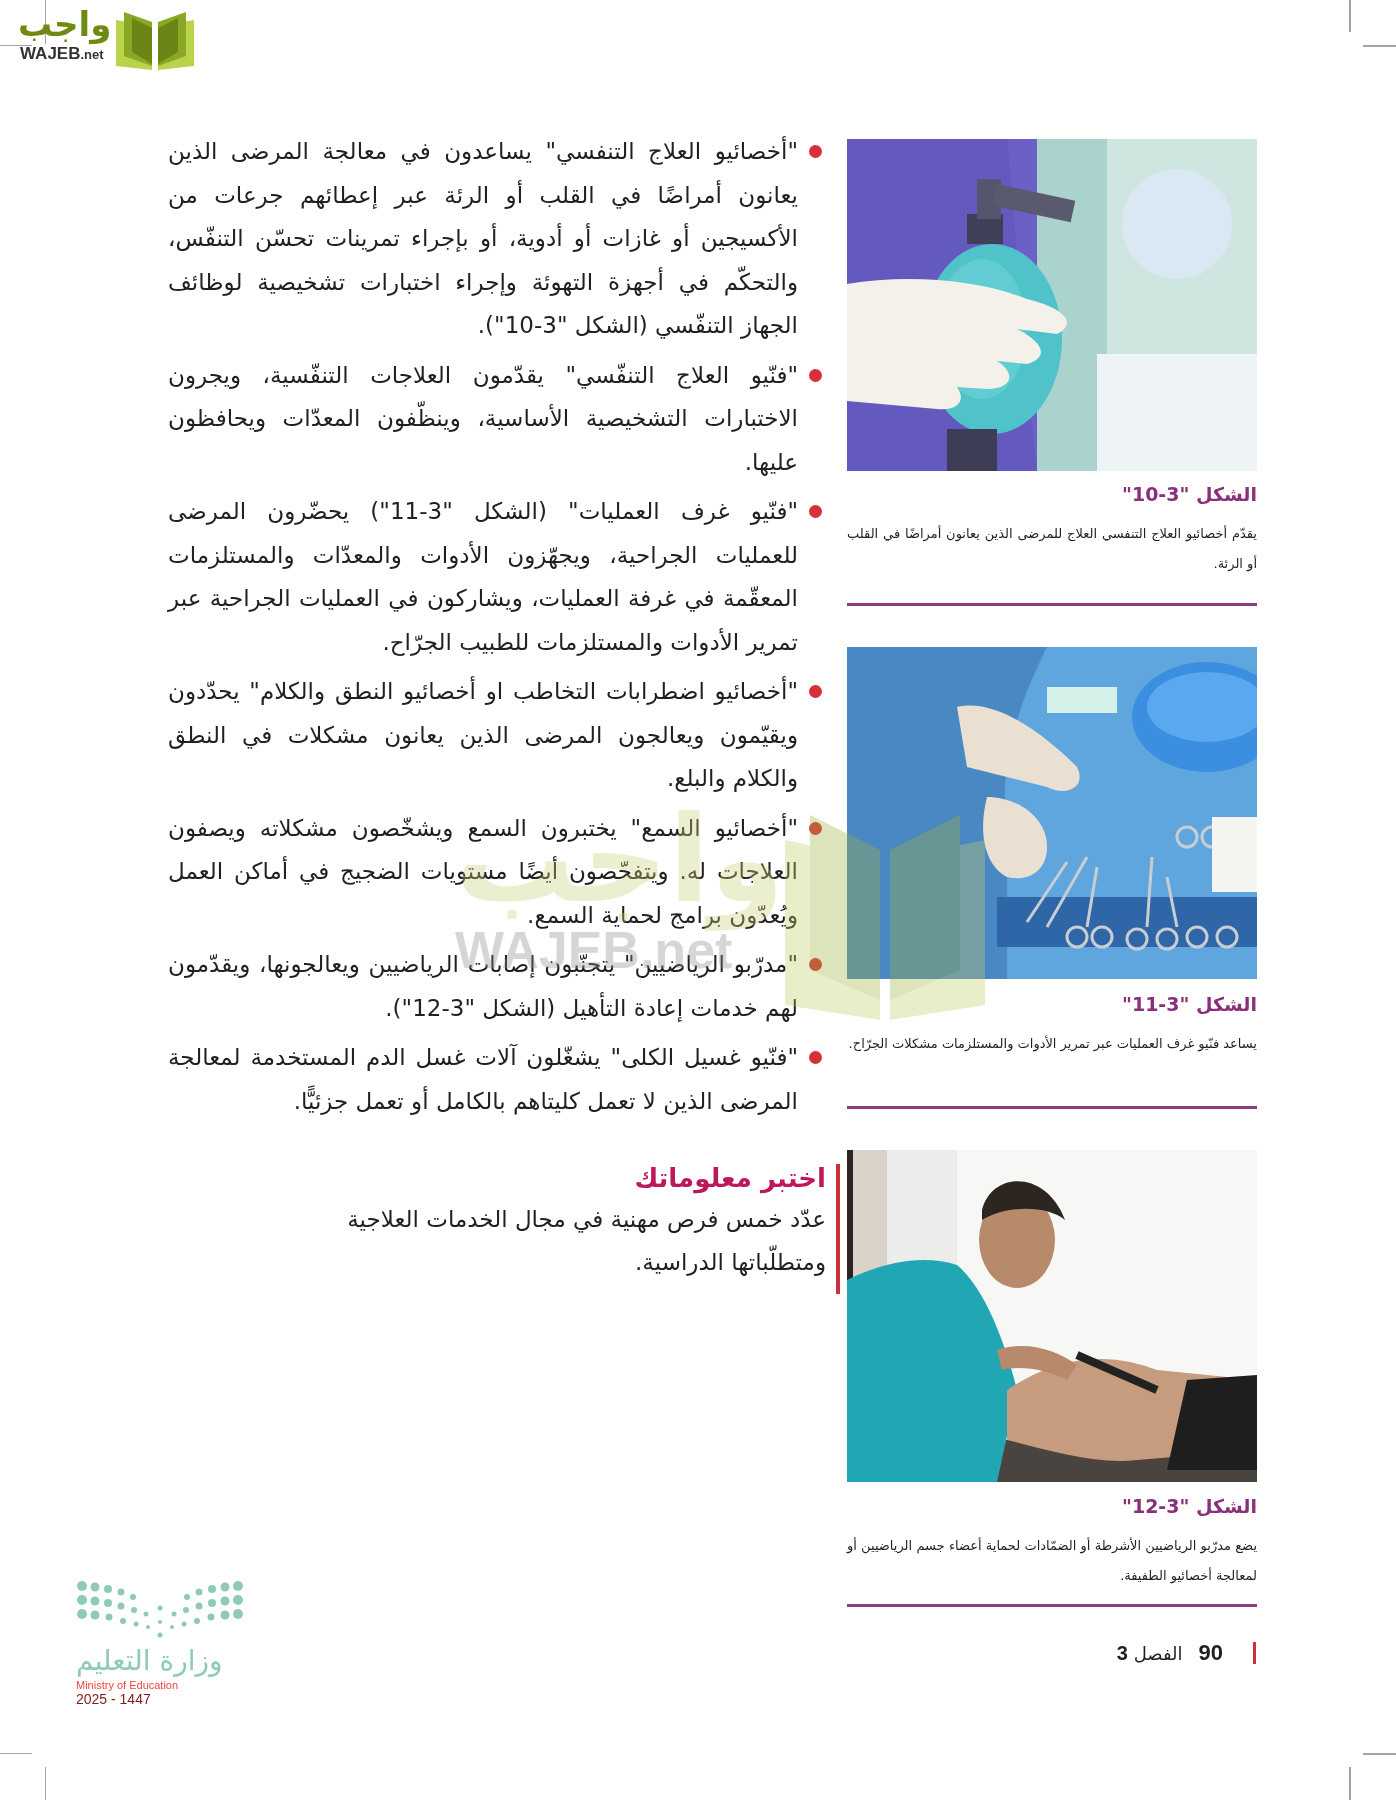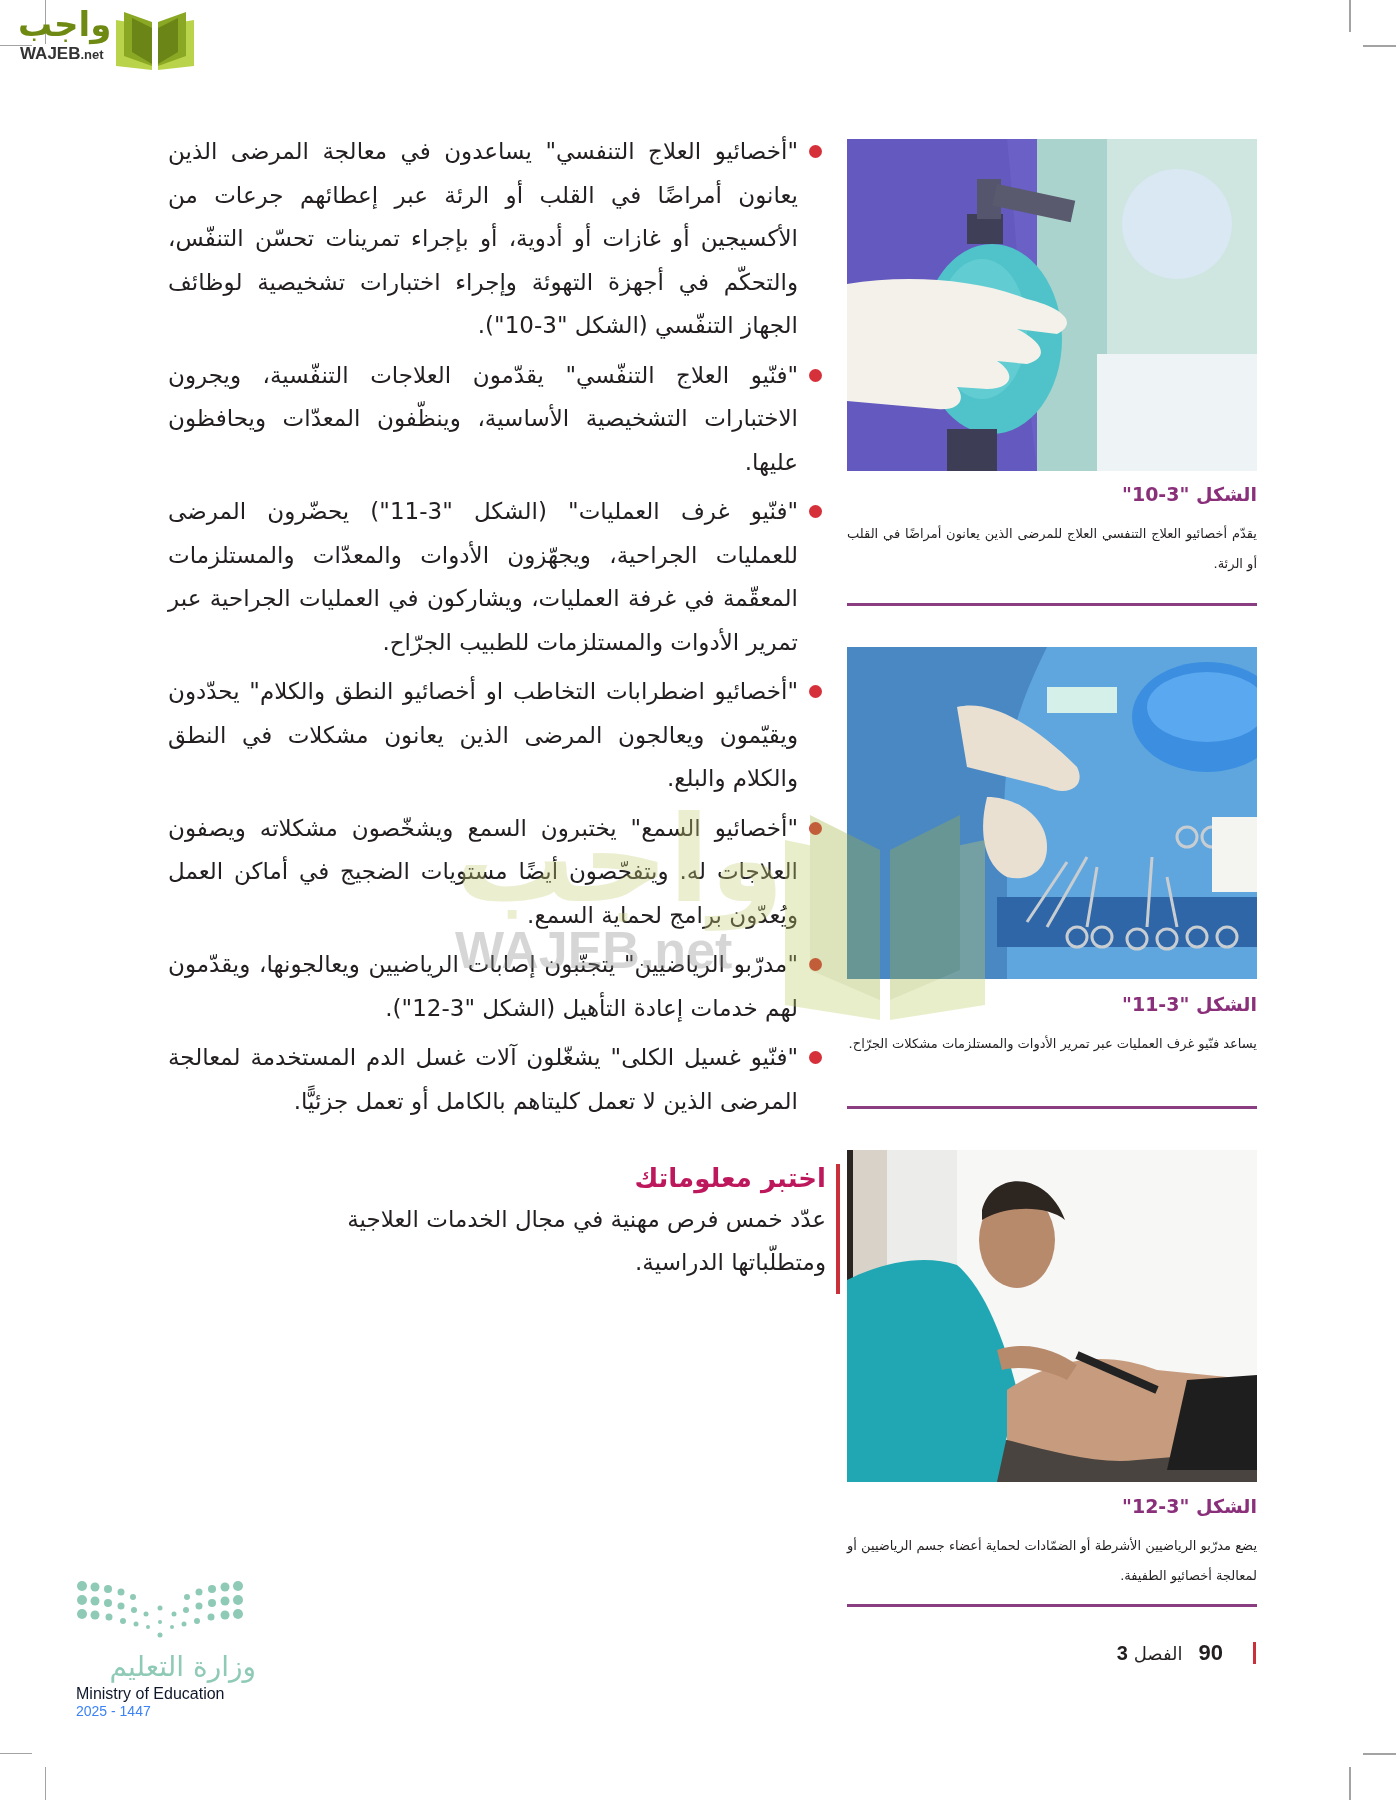--- a/index.html
+++ b/index.html
@@ -42,23 +42,23 @@
 
   
   .footer { position: absolute; right: 140px; top: 1640px; direction: rtl; display: flex; align-items: center; gap: 16px; }
   .footer-bar { width: 3px; height: 22px; background: #c9303a; margin-left: 14px; }
   .page-num { font-size: 22px; font-weight: bold; font-family: "Liberation Sans", sans-serif; }
   .chapter { font-size: 18px; }
   .chapter b { font-family: "Liberation Sans", sans-serif; font-size: 20px; }
 
   .moe { position: absolute; left: 76px; top: 1580px; width: 180px; }
   .moe-dots { width: 168px; height: 60px; }
-  .moe-ar { font-size: 28px; color: #8fcab6; direction: rtl; text-align: right; margin-top: 6px; letter-spacing: 2px; }
-  .moe-en { font-size: 16px; color: #0f172a; font-family: "Liberation Sans", sans-serif; margin-top: 2px; }
-  .moe-year { font-size: 14px; color: #3b82f6; font-family: "Liberation Sans", sans-serif; }
+  .moe-ar { font-size: 28px; color: #8fcab6; direction: rtl; text-align: left; letter-spacing: 2px; }
+  .moe-en { font-size: 11px; color: #ef4444; font-family: "Liberation Sans", sans-serif; margin-top: 2px; }
+  .moe-year { font-size: 14px; color: #7f1d1d; font-family: "Liberation Sans", sans-serif; }
 </style>
 </head>
 <body>
 
 <div class="crop" style="left:45px;top:0;width:1px;height:44px;"></div>
 <div class="crop" style="left:0;top:45px;width:32px;height:1px;"></div>
 <div class="crop" style="left:1349px;top:0;width:2px;height:32px;"></div>
 <div class="crop" style="left:1363px;top:45px;width:33px;height:2px;"></div>
 <div class="crop" style="left:0;top:1753px;width:32px;height:1px;"></div>
 <div class="crop" style="left:45px;top:1767px;width:1px;height:33px;"></div>

